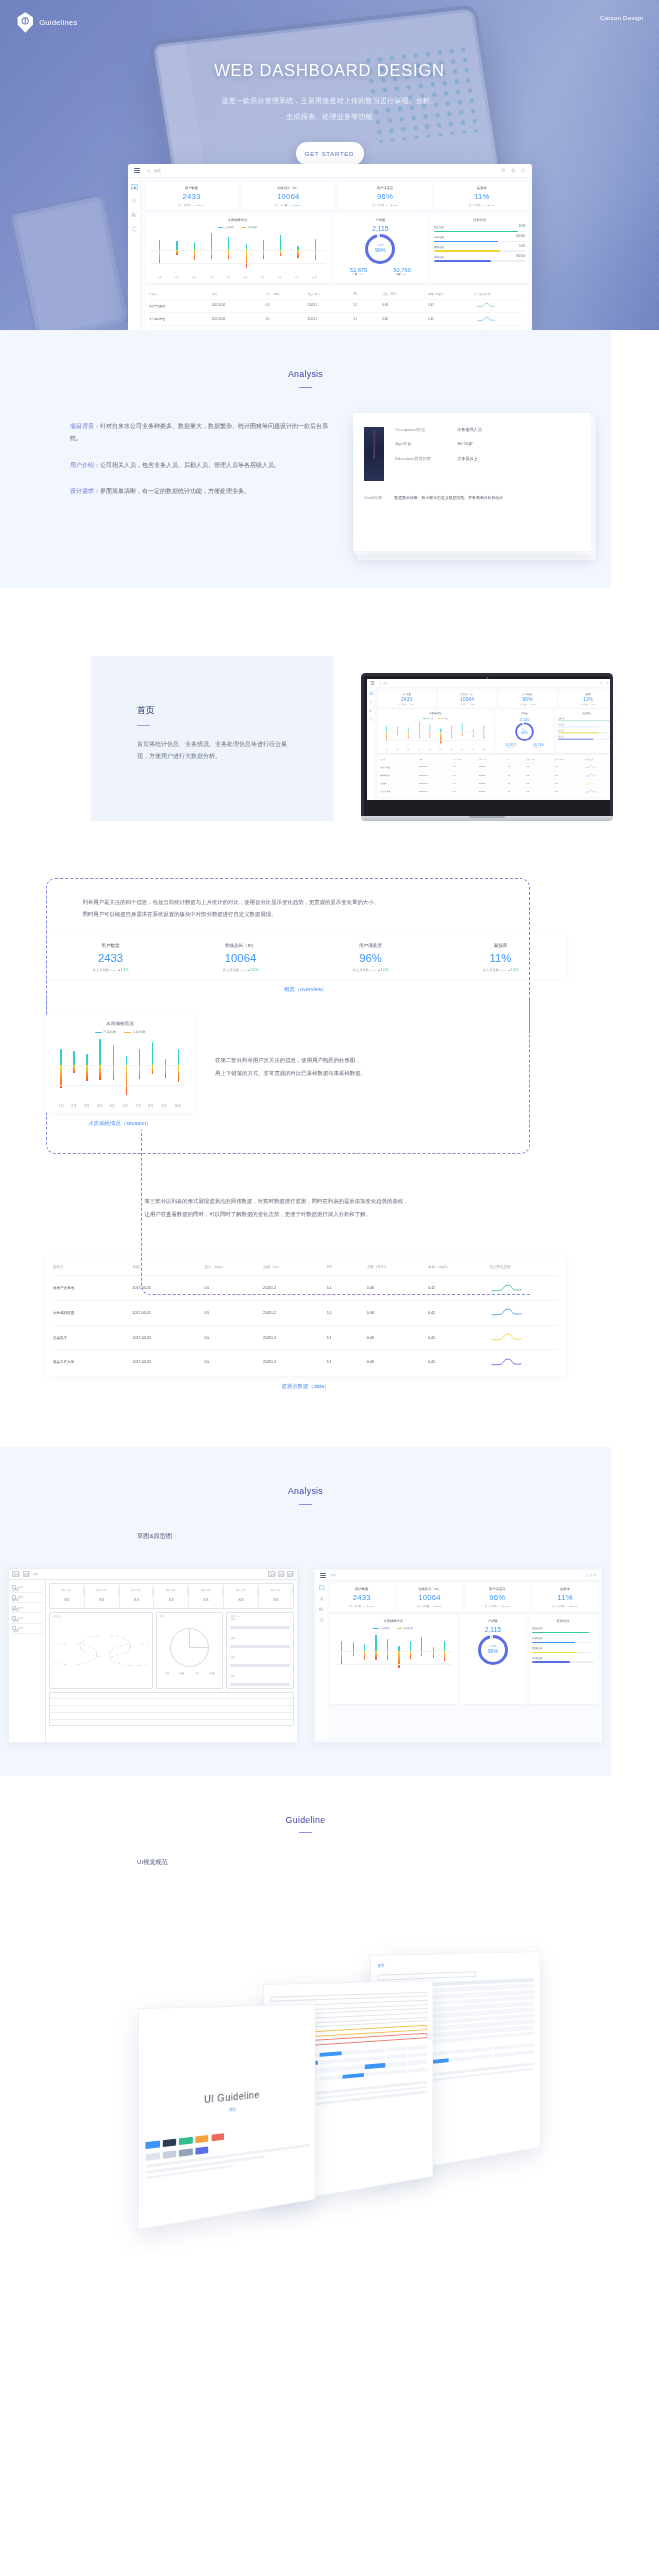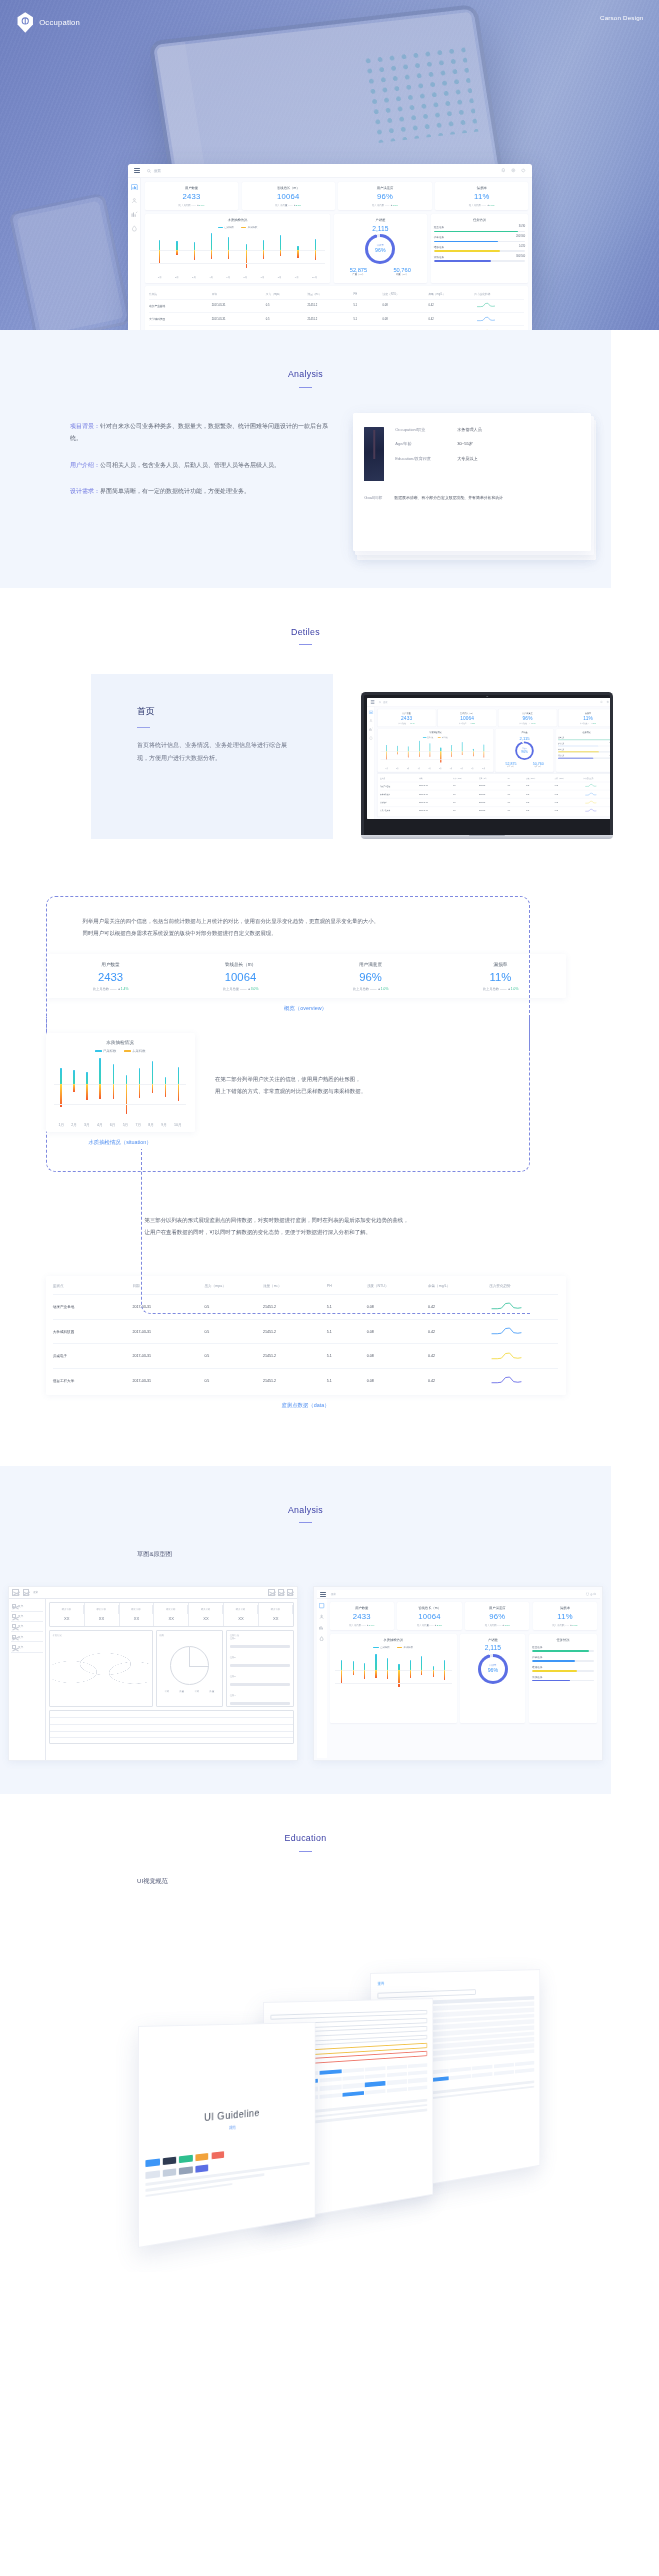--- a/index.html
+++ b/index.html
@@ -190,21 +190,21 @@
   .pc-row .lb { width:62px; font-size:4.1px; color:#8d93a3; }
   .pc-row .vl { font-size:4.1px; color:#4a5160; }
   .pc-goal { display:flex; margin-top:14.4px; }
   .pc-goal .lb { width:30px; font-size:4.1px; color:#8d93a3; }
   .pc-goal .vl { font-size:3.9px; color:#4a5160; }
 
   
   .det-top { position:relative; height:222px; margin-top:29px; }
   .det-panel {
     position:absolute; left:91px; top:0; width:242px; height:165px;
-    background:#eef3fc; padding:32px 0 0 46px;
+    background:#eef3fc; padding:49px 0 0 46px;
   }
   .det-panel h3 { font-size:8.8px; color:#2f3970; font-weight:400; }
   .det-panel .rule { width:13.4px; height:1px; background:#9aa3ea; margin:8.8px 0 11.3px; }
   .det-panel p { width:155px; font-size:6px; line-height:2.1; color:#6b7285; }
   .laptop {
     position:absolute; left:361px; top:17.5px; width:252px;
   }
   .lap-screen { border:3.1px solid #2d3038; border-bottom:none; border-radius:4.6px 4.6px 0 0; background:#1c1e24; padding:3.1px 2.6px 2.6px; position:relative;}
   .lap-screen:before{content:"";position:absolute;left:50%;top:1.3px;width:1.5px;height:1.5px;border-radius:50%;background:#55585f;transform:translateX(-50%);}
   .lap-inner { background:#fff; border-radius:1px; overflow:hidden; }
@@ -331,24 +331,32 @@
     <div class="hero-dim"></div>
 
     <div class="brand">
       <span class="brand-mark">
         <svg width="18.5" height="23" viewBox="0 0 36 44">
             <path d="M18 2 L33 12 L33 26 L18 42 L3 26 L3 12 Z" fill="#fff"></path>
             <circle cx="18" cy="19" r="6" fill="none" stroke="#6f80c8" stroke-width="2"></circle>
             <path d="M18 13 L18 25" stroke="#6f80c8" stroke-width="2"></path>
           </svg>
       </span>
-      <span class="brand-text">Occupation</span>
+      <span class="brand-text">Guidelines</span>
     </div>
     <div class="top-right">Carson Design</div>
 
+    <div class="hero-center">
+      <div class="hero-title">WEB DASHBOARD DESIGN</div>
+      <div class="hero-sub">
+        <div>这是一款后台管理系统，主要用途是对上传的数据进行展现、分析、</div>
+        <div>生成报表、处理业务等功能</div>
+      </div>
+      <div class="hero-cta">GET STARTED</div>
+    </div>
 
     <div class="float-dash">
       <div class="dash-top">
         <span class="burger">
             <i></i>
             <i></i>
             <i></i>
           </span>
         <span class="dash-search">
           <svg width="4.1" height="4.1" viewBox="0 0 12 12">
@@ -643,24 +651,20 @@
               <span class="lb">Goal/目标</span>
               <span class="vl">数据展示清晰、有小部分自定义数据功能、并有简单分析和统计</span>
             </div>
           </div>
         </div>
       </div>
     </div>
   </section>
 
   <section class="sec sec-white" style="padding:39px 0 0;">
-    <div class="sec-h">
-      <h2>Detiles</h2>
-      <div class="rule"></div>
-    </div>
 
     <div class="det-top">
       <div class="det-panel">
         <h3>首页</h3>
         <div class="rule"></div>
         <p>首页将统计信息、业务情况、业务处理信息等进行综合展现，方便用户进行大数据分析。</p>
       </div>
       <div class="laptop">
         <div class="lap-screen" style="height: 143px; overflow: hidden;">
             <div class="lap-inner" id="laptop-dash" style="transform: scale(0.62); transform-origin: left top; width: 407px;">
@@ -1387,21 +1391,21 @@
               </div>
             </div>
           </div>
         </div>
       </div>
     </div>
   </section>
 
   <section class="sec sec-white" style="padding:39px 0 0;">
     <div class="sec-h">
-      <h2>Education</h2>
+      <h2>Guideline</h2>
       <div class="rule"></div>
     </div>
     <div class="gl-label">UI视觉规范</div>
     <div class="gl-stage">
       <div class="gl-sheet gl-s3">
         <div class="gl-grid">
           <div style="font-size:3.6px;color:#3d96f7">查询</div>
           <div class="gl-field" style="width:60%;margin-top:7.2px"></div>
           <div class="gl-tablerow h"></div>
           <div class="gl-tablerow"></div>

